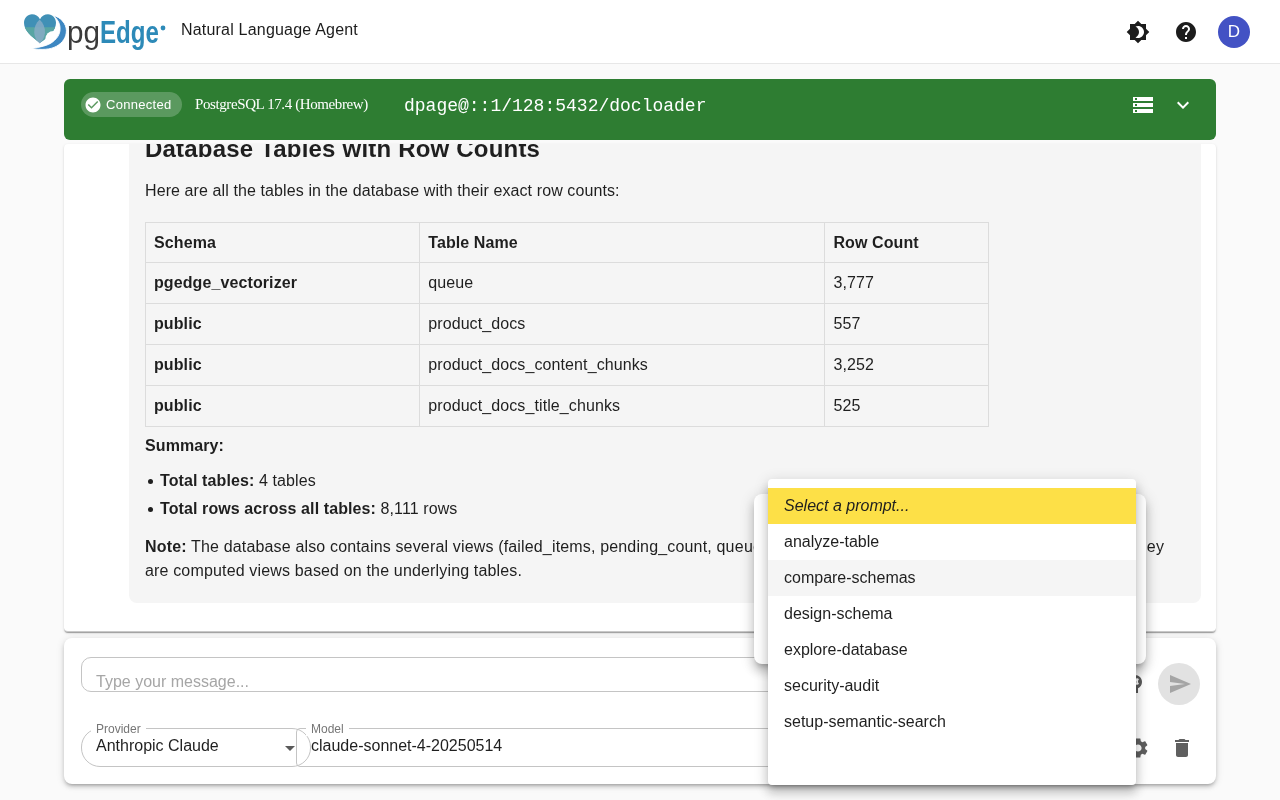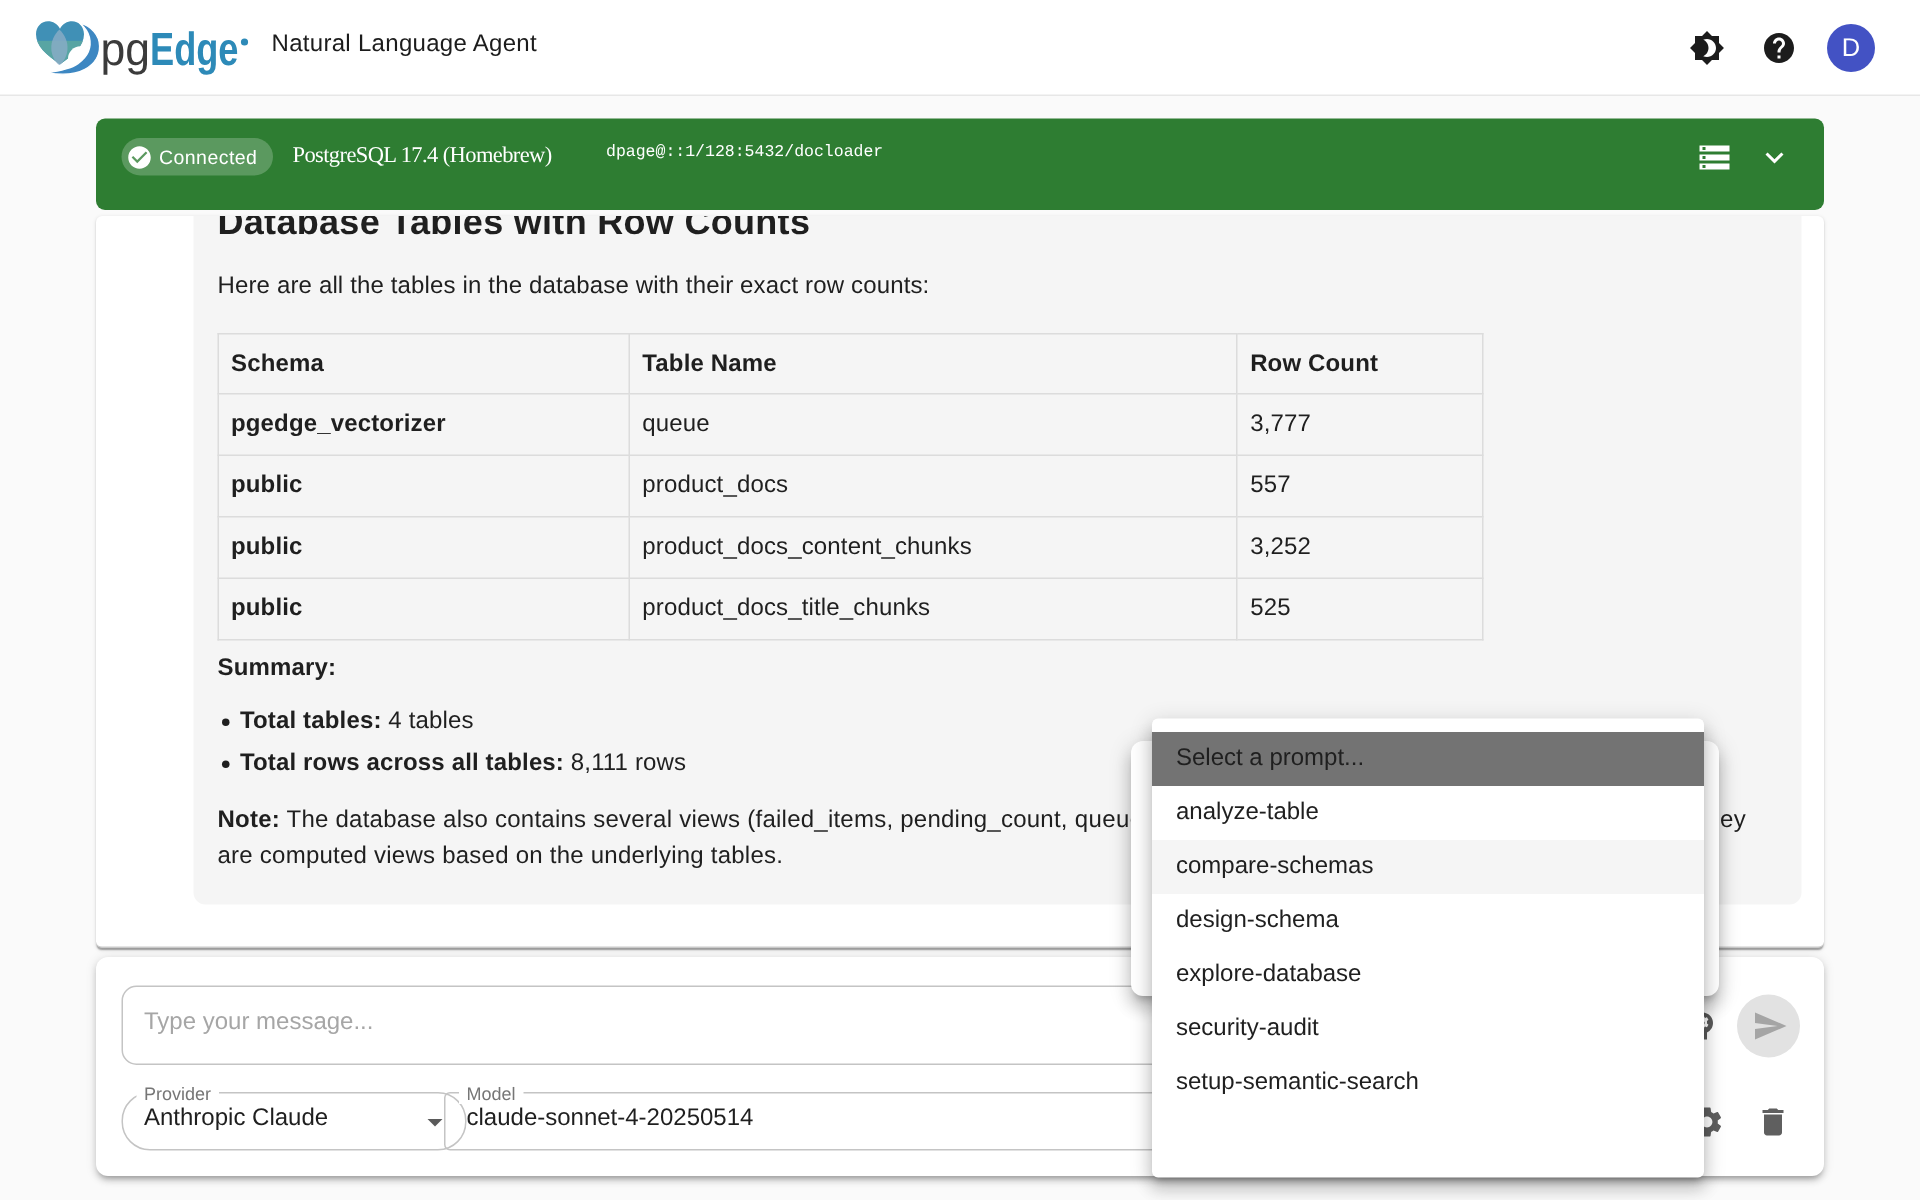--- a/index.html
+++ b/index.html
@@ -11,21 +11,21 @@
   #header { position:absolute; left:0; top:0; width:1280px; height:64px; background:#fff; border-bottom:1px solid #e7e7e7; }
   #title { position:absolute; left:181px; top:21px; font-size:16px; color:#1c1c1c; letter-spacing:0.2px; }
   .iconbtn { position:absolute; width:24px; height:24px; }
   #avatar { position:absolute; left:1218px; top:16px; width:32px; height:32px; border-radius:50%; background:#4352c4; color:#fff; font-size:17px; display:flex; align-items:center; justify-content:center; }
 
   
   #statusbar { position:absolute; left:64px; top:79px; width:1152px; height:61px; background:#2e7d32; border-radius:6px; color:#fff; }
   #chip { position:absolute; left:17px; top:13px; height:25px; border-radius:13px; background:rgba(255,255,255,0.22); display:flex; align-items:center; padding:0 10px 0 3px; }
   #chip .txt { color:#fff; font-size:13px; margin-left:4px; letter-spacing:0.3px; }
   #pgtext { position:absolute; left:131px; top:17px; font-size:15px; letter-spacing:-0.4px;font-family:Liberation Serif, serif; }
-  #conntext { position:absolute; left:340px; top:17px; font-family:"Liberation Mono", monospace; font-size:11px; font-weight:400; }
+  #conntext { position:absolute; left:340px; top:17px; font-family:"Liberation Mono", monospace; font-size:18px; font-weight:400; }
 
   
   #maincard { position:absolute; left:64px; top:144px; width:1152px; height:488px; background:#fff; border-radius:4px;
     box-shadow:0 2px 1px -1px rgba(0,0,0,.2), 0 1px 1px 0 rgba(0,0,0,.14), 0 1px 3px 0 rgba(0,0,0,.12); border-bottom:1px solid #c9c9c9; overflow:hidden; }
   #bubble { position:absolute; left:65px; right:15px; top:-22.6px; background:#f5f5f5; border-radius:8px; padding:16px 16px 20px; font-size:16px; color:#1f1f1f; letter-spacing:0.1px; }
   #bubble h3 { font-size:24px; font-weight:700; margin:0 0 19px 0; line-height:23px; letter-spacing:0.2px; }
   #bubble p.intro { margin:0 0 19px 0; line-height:24px; }
   table { border-collapse:collapse; width:844px; margin-bottom:7px; }
   th, td { border:1px solid #dcdcdc; text-align:left; font-size:16px; padding:0 8px; }
   th { font-weight:700; height:40px; }
@@ -35,36 +35,36 @@
   #summary { font-weight:700; margin:0; line-height:24px; }
   ul { margin:9px 0 12px 0; padding-left:6px; list-style:none; }
   li { line-height:28px; position:relative; padding-left:9px; }
   li::before { content:""; position:absolute; left:-3px; top:11.5px; width:5px; height:5px; border-radius:50%; background:#1f1f1f; }
   p.note { line-height:24px; margin:0; letter-spacing:0.16px; }
   #qword { letter-spacing:0.26px; }
 
   
   #inputpanel { position:absolute; left:64px; top:638px; width:1152px; height:146px; background:#fff; border-radius:8px;
     box-shadow:0 3px 3px -2px rgba(0,0,0,.2), 0 3px 4px 0 rgba(0,0,0,.14), 0 1px 8px 0 rgba(0,0,0,.12); }
-  #msgfield { position:absolute; left:17px; top:19px; width:1039px; height:53px; border:1px solid #c4c4c4; border-radius:10px; }
+  #msgfield { position:absolute; left:17px; top:19px; width:1039px; height:35px; border:1px solid #c4c4c4; border-radius:10px; }
   #msgfield .ph { position:absolute; left:14px; top:15px; font-size:16px; color:#a6a6a6; }
   .ofield { position:absolute; border:1px solid #c4c4c4; border-radius:4px; height:39px; }
   .ofield .lbl { position:absolute; left:9px; top:-7px; background:#fff; padding:0 5px; font-size:12px; color:#767676; }
   .ofield .val { position:absolute; left:14px; top:8px; font-size:16px; color:#1f1f1f; }
   #sendbtn { position:absolute; left:1158px; top:663px; width:42px; height:42px; border-radius:50%; background:#e2e2e2; }
 
   
   #popover { position:absolute; left:754px; top:494px; width:392px; height:170px; background:#fff; border-radius:8px;
     box-shadow:0 5px 5px -3px rgba(0,0,0,.2), 0 8px 10px 1px rgba(0,0,0,.14), 0 3px 14px 2px rgba(0,0,0,.12); }
 
   
   #menu { position:absolute; left:768px; top:479px; width:368px; height:306px; background:#fff; border-radius:4px; padding:9px 0;
     box-shadow:0 5px 5px -3px rgba(0,0,0,.2), 0 8px 10px 1px rgba(0,0,0,.14), 0 3px 14px 2px rgba(0,0,0,.12); }
   .mi { height:36px; line-height:36px; padding:0 16px; font-size:16px; color:#1f1f1f; white-space:nowrap; }
-  .mi.sel { background:#737373; }
+  .mi.sel { background:#fde047; font-style:italic; }
   .mi.hov { background:#f5f5f5; }
 </style>
 </head>
 <body>
 
 <div id="header">
   <svg class="abs" style="left:24px; top:12px;" width="150" height="42" viewBox="0 0 150 42">
 
     <path d="M16 7.2 C14.4 3.9, 11.2 2.2, 8 2.2 C3.6 2.2, 0 5.8, 0 10.8 C0 18.6, 7 24.6, 16 30.8 C25 24.6, 32 18.6, 32 10.8 C32 5.8, 28.4 2.2, 24 2.2 C20.8 2.2, 17.6 3.9, 16 7.2 Z" fill="#4090b6"></path>
     <clipPath id="hc">

